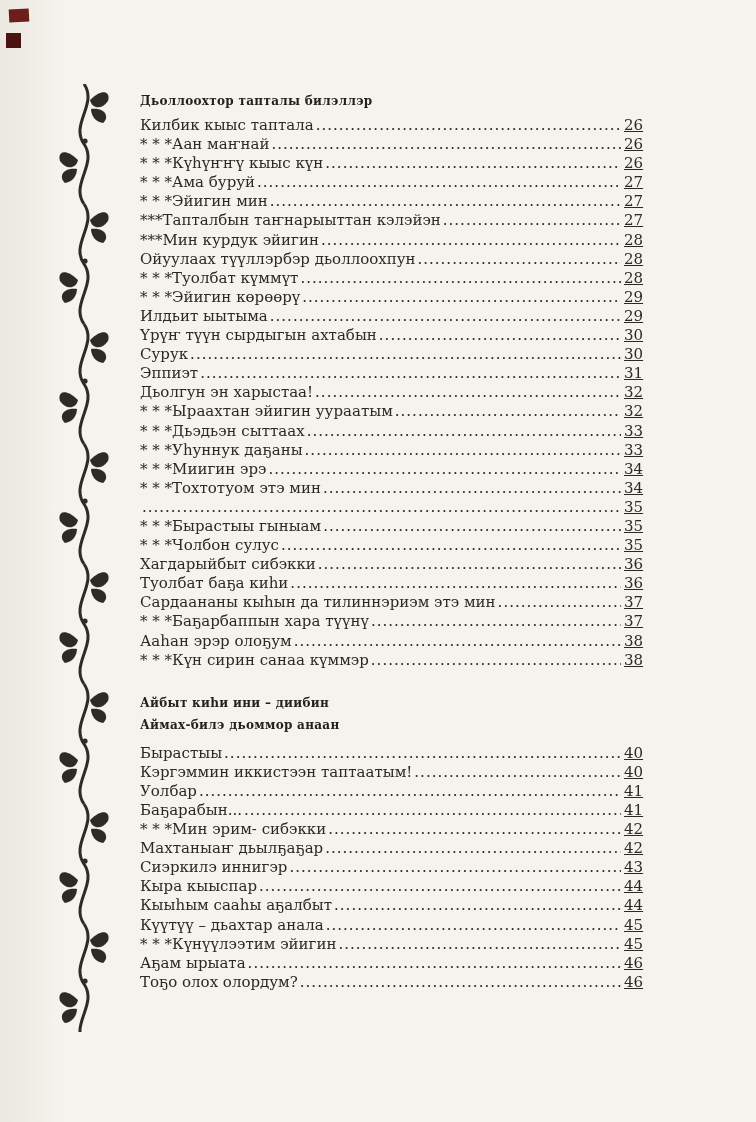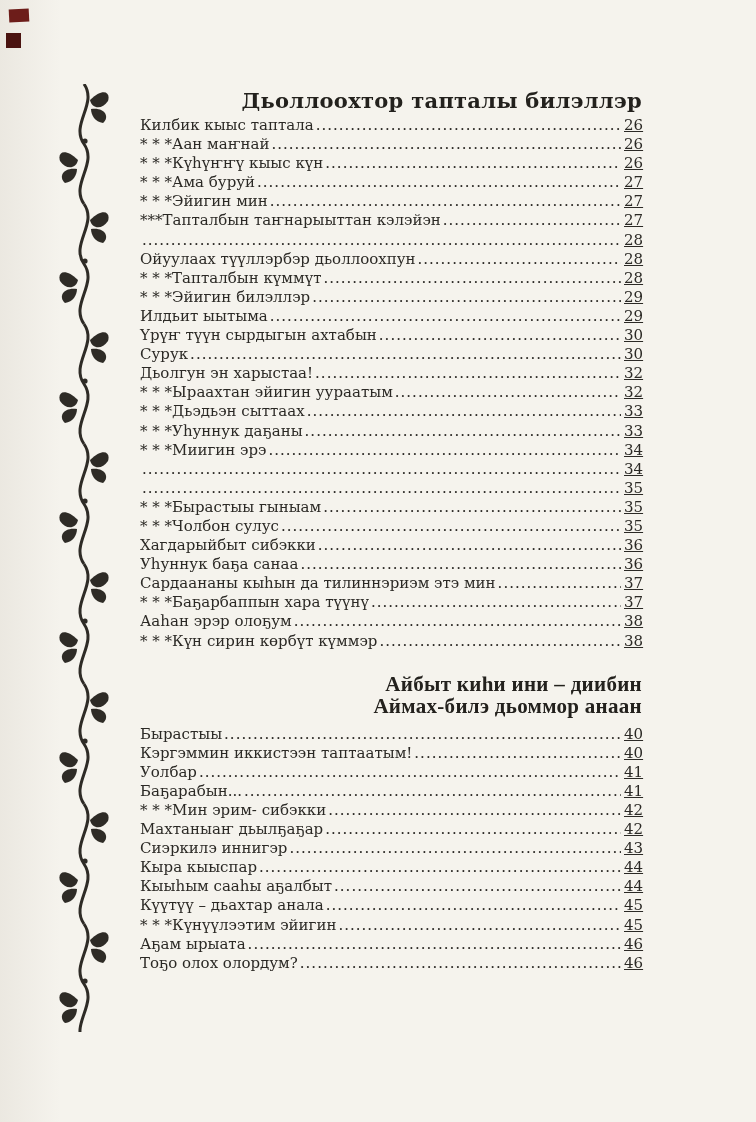--- a/index.html
+++ b/index.html
@@ -28,25 +28,25 @@
   
   .ornament{position:absolute;left:58px;top:84px;width:52px;height:948px;overflow:hidden;}
   .ornament .stem{stroke:var(--ornament);stroke-width:3;fill:none;}
   .ornament .leaf{fill:var(--ornament);}
   
   .content{
     position:absolute;left:140px;top:90px;width:502px;
     font-size:15px;line-height:19.1px;
   }
   .sec-title{
-    text-align:right;font-weight:bold;font-size:21px;line-height:22px;
+    text-align:left;font-weight:bold;font-size:12px;line-height:22px;
     color:#23211d;letter-spacing:.3px;
   }
   .sec-title.first{margin-bottom:4px;}
-  .sec2-block{margin-top:22px;margin-bottom:8px;font-family:Liberation Serif, serif;}
+  .sec2-block{margin-top:22px;margin-bottom:8px;}
   .toc-row{display:flex;align-items:center;}
   .lbl{white-space:nowrap;}
   .dots{flex:1 1 auto;overflow:hidden;white-space:nowrap;margin:0 3px 0 2px;}
   .dots::after{
     content:"........................................................................................................................................................";
     letter-spacing:1px;color:var(--ink);
   }
   .pg{white-space:nowrap;text-align:right;min-width:18px;text-decoration:underline;}
 </style>
 </head>
@@ -116,38 +116,39 @@
           <span class="pg">27</span>
         </div>
 
         <div class="toc-row">
           <span class="lbl">***Тапталбын таҥнарыыттан кэлэйэн</span>
           <span class="dots"></span>
           <span class="pg">27</span>
         </div>
 
         <div class="toc-row">
+          <span class="lbl">***Мин курдук эйигин</span>
           <span class="dots"></span>
           <span class="pg">28</span>
         </div>
 
         <div class="toc-row">
           <span class="lbl">Ойуулаах түүллэрбэр дьоллоохпун</span>
           <span class="dots"></span>
           <span class="pg">28</span>
         </div>
 
         <div class="toc-row">
-          <span class="lbl">* * *Тапталбын күммүт</span>
+          <span class="lbl">* * *Туолбат күммүт</span>
           <span class="dots"></span>
           <span class="pg">28</span>
         </div>
 
         <div class="toc-row">
-          <span class="lbl">* * *Эйигин билэллэр</span>
+          <span class="lbl">* * *Эйигин көрөөрү</span>
           <span class="dots"></span>
           <span class="pg">29</span>
         </div>
 
         <div class="toc-row">
           <span class="lbl">Илдьит ыытыма</span>
           <span class="dots"></span>
           <span class="pg">29</span>
         </div>
 
@@ -156,20 +157,25 @@
           <span class="dots"></span>
           <span class="pg">30</span>
         </div>
 
         <div class="toc-row">
           <span class="lbl">Сурук</span>
           <span class="dots"></span>
           <span class="pg">30</span>
         </div>
 
+        <div class="toc-row">
+          <span class="lbl">Эппиэт</span>
+          <span class="dots"></span>
+          <span class="pg">31</span>
+        </div>
 
         <div class="toc-row">
           <span class="lbl">Дьолгун эн харыстаа!</span>
           <span class="dots"></span>
           <span class="pg">32</span>
         </div>
 
         <div class="toc-row">
           <span class="lbl">* * *Ыраахтан эйигин уураатым</span>
           <span class="dots"></span>
@@ -188,20 +194,21 @@
           <span class="pg">33</span>
         </div>
 
         <div class="toc-row">
           <span class="lbl">* * *Миигин эрэ</span>
           <span class="dots"></span>
           <span class="pg">34</span>
         </div>
 
         <div class="toc-row">
+          <span class="lbl">* * *Тохтотуом этэ мин</span>
           <span class="dots"></span>
           <span class="pg">34</span>
         </div>
 
         <div class="toc-row">
           <span class="dots"></span>
           <span class="pg">35</span>
         </div>
 
         <div class="toc-row">
@@ -216,21 +223,21 @@
           <span class="pg">35</span>
         </div>
 
         <div class="toc-row">
           <span class="lbl">Хагдарыйбыт сибэкки</span>
           <span class="dots"></span>
           <span class="pg">36</span>
         </div>
 
         <div class="toc-row">
-          <span class="lbl">Уһуннук баҕа санаа</span>
+          <span class="lbl">Туолбат баҕа киһи</span>
           <span class="dots"></span>
           <span class="pg">36</span>
         </div>
 
         <div class="toc-row">
           <span class="lbl">Сардаананы кыһын да тилиннэриэм этэ мин</span>
           <span class="dots"></span>
           <span class="pg">37</span>
         </div>
 
@@ -240,21 +247,21 @@
           <span class="pg">37</span>
         </div>
 
         <div class="toc-row">
           <span class="lbl">Ааһан эрэр олоҕум</span>
           <span class="dots"></span>
           <span class="pg">38</span>
         </div>
 
         <div class="toc-row">
-          <span class="lbl">* * *Күн сирин көрбүт күммэр</span>
+          <span class="lbl">* * *Күн сирин санаа күммэр</span>
           <span class="dots"></span>
           <span class="pg">38</span>
         </div>
       </div>
 
     <div class="sec2-block">
       <div class="sec-title">Айбыт киһи ини – диибин</div>
       <div class="sec-title">Аймах-билэ дьоммор анаан</div>
     </div>
 

